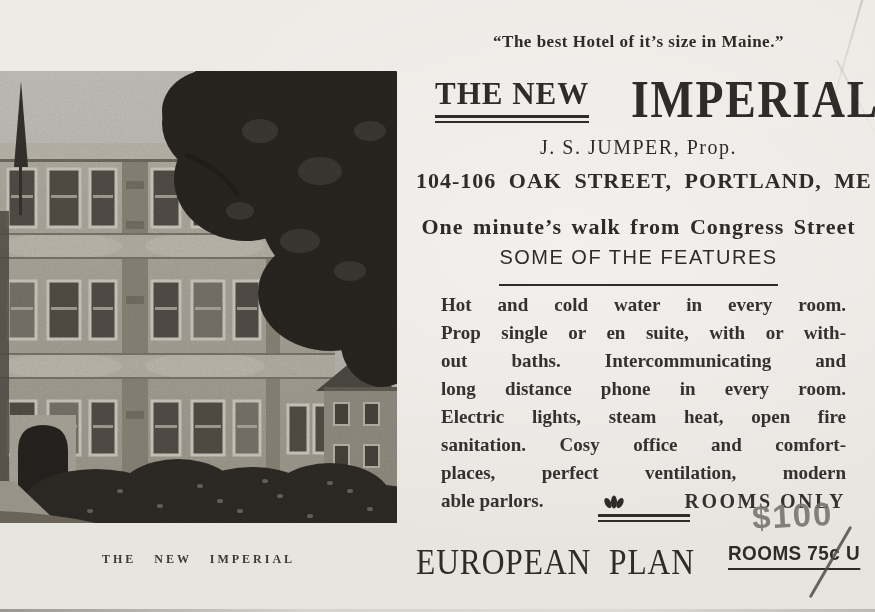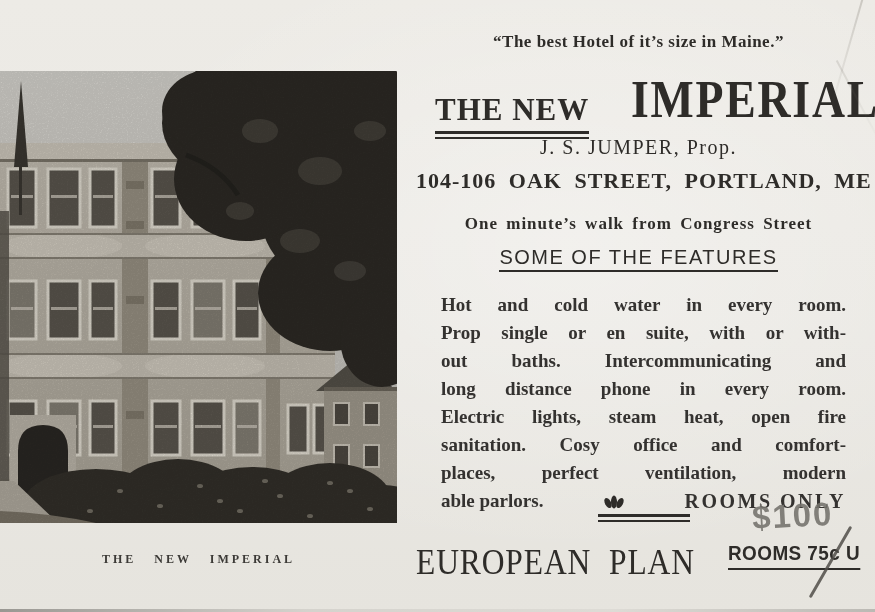--- a/index.html
+++ b/index.html
@@ -11,34 +11,34 @@
     font-family:"Liberation Serif","DejaVu Serif",serif;
     color:var(--ink,#2e2c29);
   }
   .photo{position:absolute;left:0;top:71px;width:397px;height:452px;display:block;}
   .caption{position:absolute;left:0;top:552px;width:397px;text-align:center;
     font-size:12px;letter-spacing:3px;word-spacing:12px;font-weight:bold;opacity:.92;}
   .rightcol{position:absolute;left:416px;top:0;width:445px;height:612px;}
   .quote{position:absolute;top:32px;left:0;width:100%;text-align:center;
     font-weight:bold;font-size:17px;letter-spacing:.5px;}
   .title-row{position:absolute;top:70px;left:19px;right:0;display:flex;align-items:flex-start;}
-  .title-prefix-wrap{margin-top:22px;}
+  .title-prefix-wrap{margin-top:6px;}
   .title-prefix{font-weight:bold;font-size:31px;letter-spacing:1px;white-space:nowrap;}
   .double-rule{height:3px;border-top:3px solid var(--ink,#2e2c29);border-bottom:2px solid var(--ink,#2e2c29);margin-top:3px;}
   .title-main{font-weight:bold;font-size:52px;letter-spacing:2px;margin-left:42px;
     transform:scaleX(.88);transform-origin:left top;white-space:nowrap;}
   .prop{position:absolute;top:136px;left:0;width:100%;text-align:center;
     font-family:Liberation Serif, serif;font-size:20px;letter-spacing:1.5px;}
   .address{position:absolute;top:168px;left:0;width:100%;text-align:center;
     font-weight:bold;font-size:22px;letter-spacing:1px;word-spacing:6px;white-space:nowrap;}
   .walk{position:absolute;top:214px;left:0;width:100%;text-align:center;
-    font-weight:bold;font-size:17px;letter-spacing:1px;word-spacing:3px;}
+    font-weight:bold;font-size:22px;letter-spacing:1px;word-spacing:3px;}
   .features-head{position:absolute;top:246px;left:0;width:100%;text-align:center;
     font-family:"Liberation Sans","DejaVu Sans",sans-serif;font-size:20px;letter-spacing:1.5px;}
-  .features-head span{display:inline-block;border-bottom:2px solid var(--ink,#2e2c29);padding-bottom:1px;}
+  .features-head span{display:inline-block;border-bottom:2px solid var(--ink,#2e2c29);padding-bottom:15px;}
   .body{position:absolute;top:291px;left:25px;width:405px;
     font-weight:bold;font-size:19px;line-height:28px;color:#343230;}
   .feat-line{text-align:justify;text-align-last:justify;}
   .feat-last{display:flex;justify-content:space-between;align-items:center;}
   .rooms-only{font-size:20px;letter-spacing:2.5px;white-space:nowrap;}
   .ornament{width:24px;height:17px;margin-top:3px;}
   .rule2{position:absolute;top:514px;left:182px;width:92px;height:3px;
     border-top:3px solid var(--ink,#2e2c29);border-bottom:2px solid var(--ink,#2e2c29);}
   .plan{position:absolute;top:543px;left:0;font-size:35px;letter-spacing:1px;word-spacing:10px;
     transform:scaleX(.9);transform-origin:left top;white-space:nowrap;}

